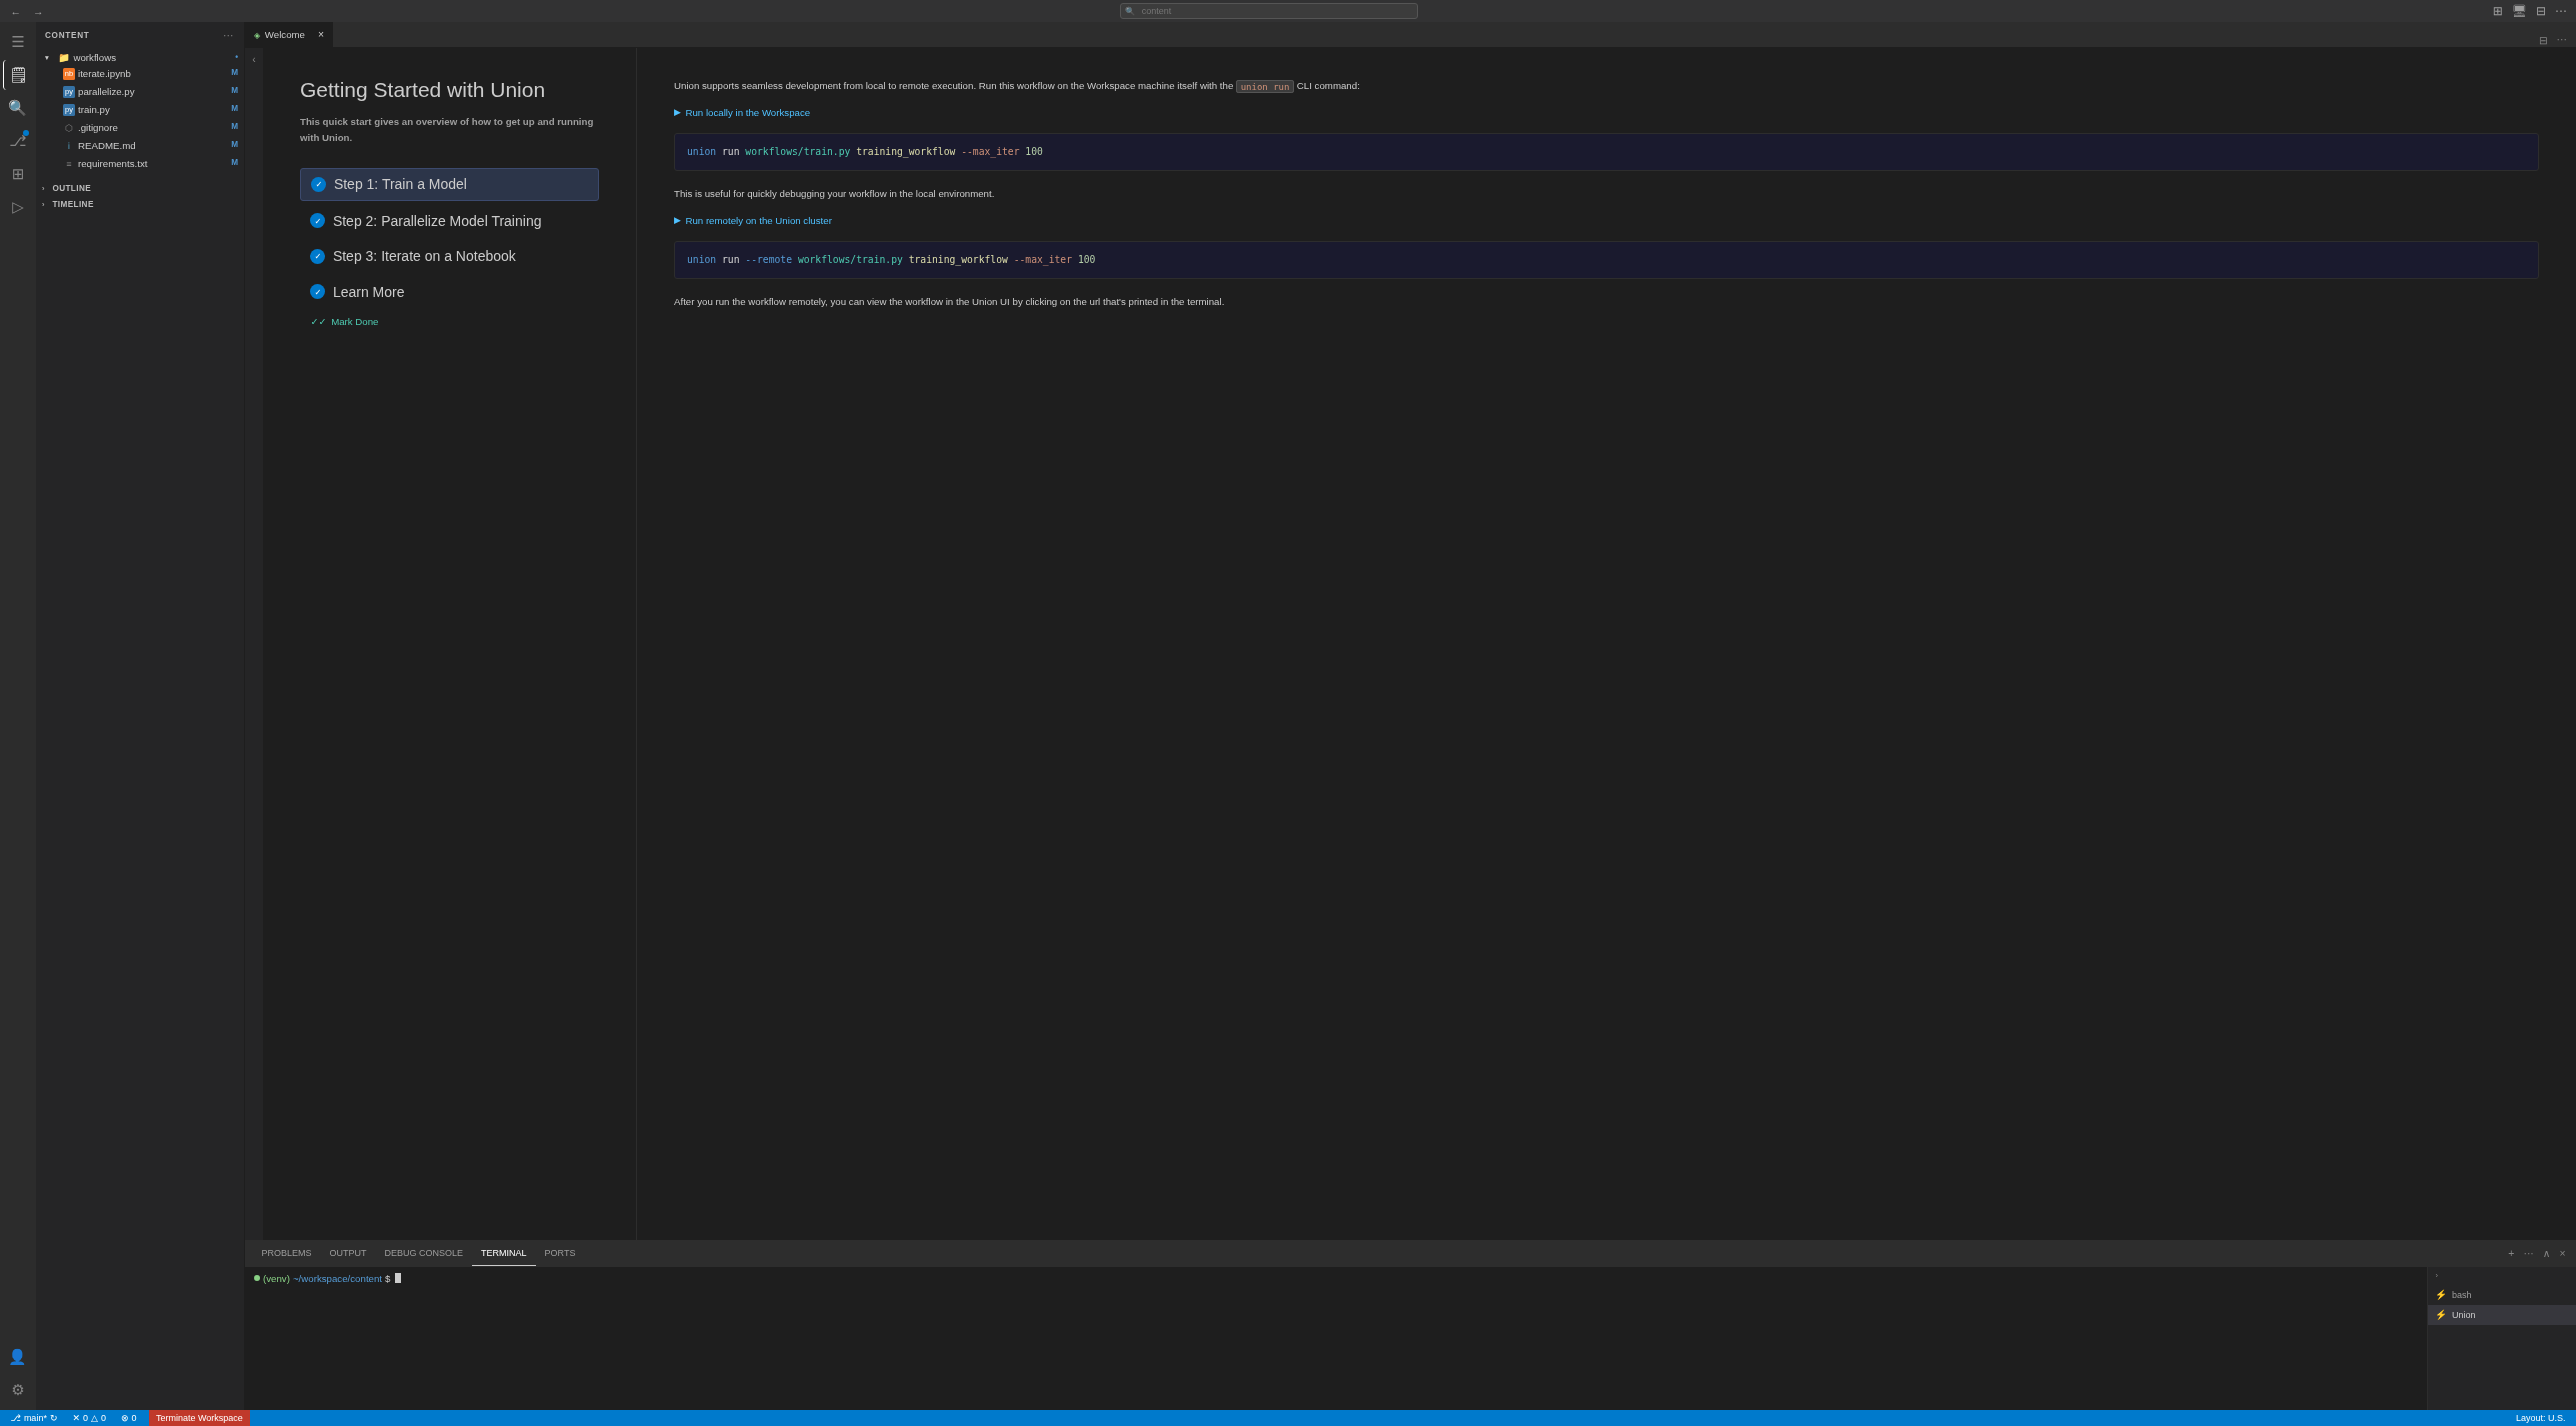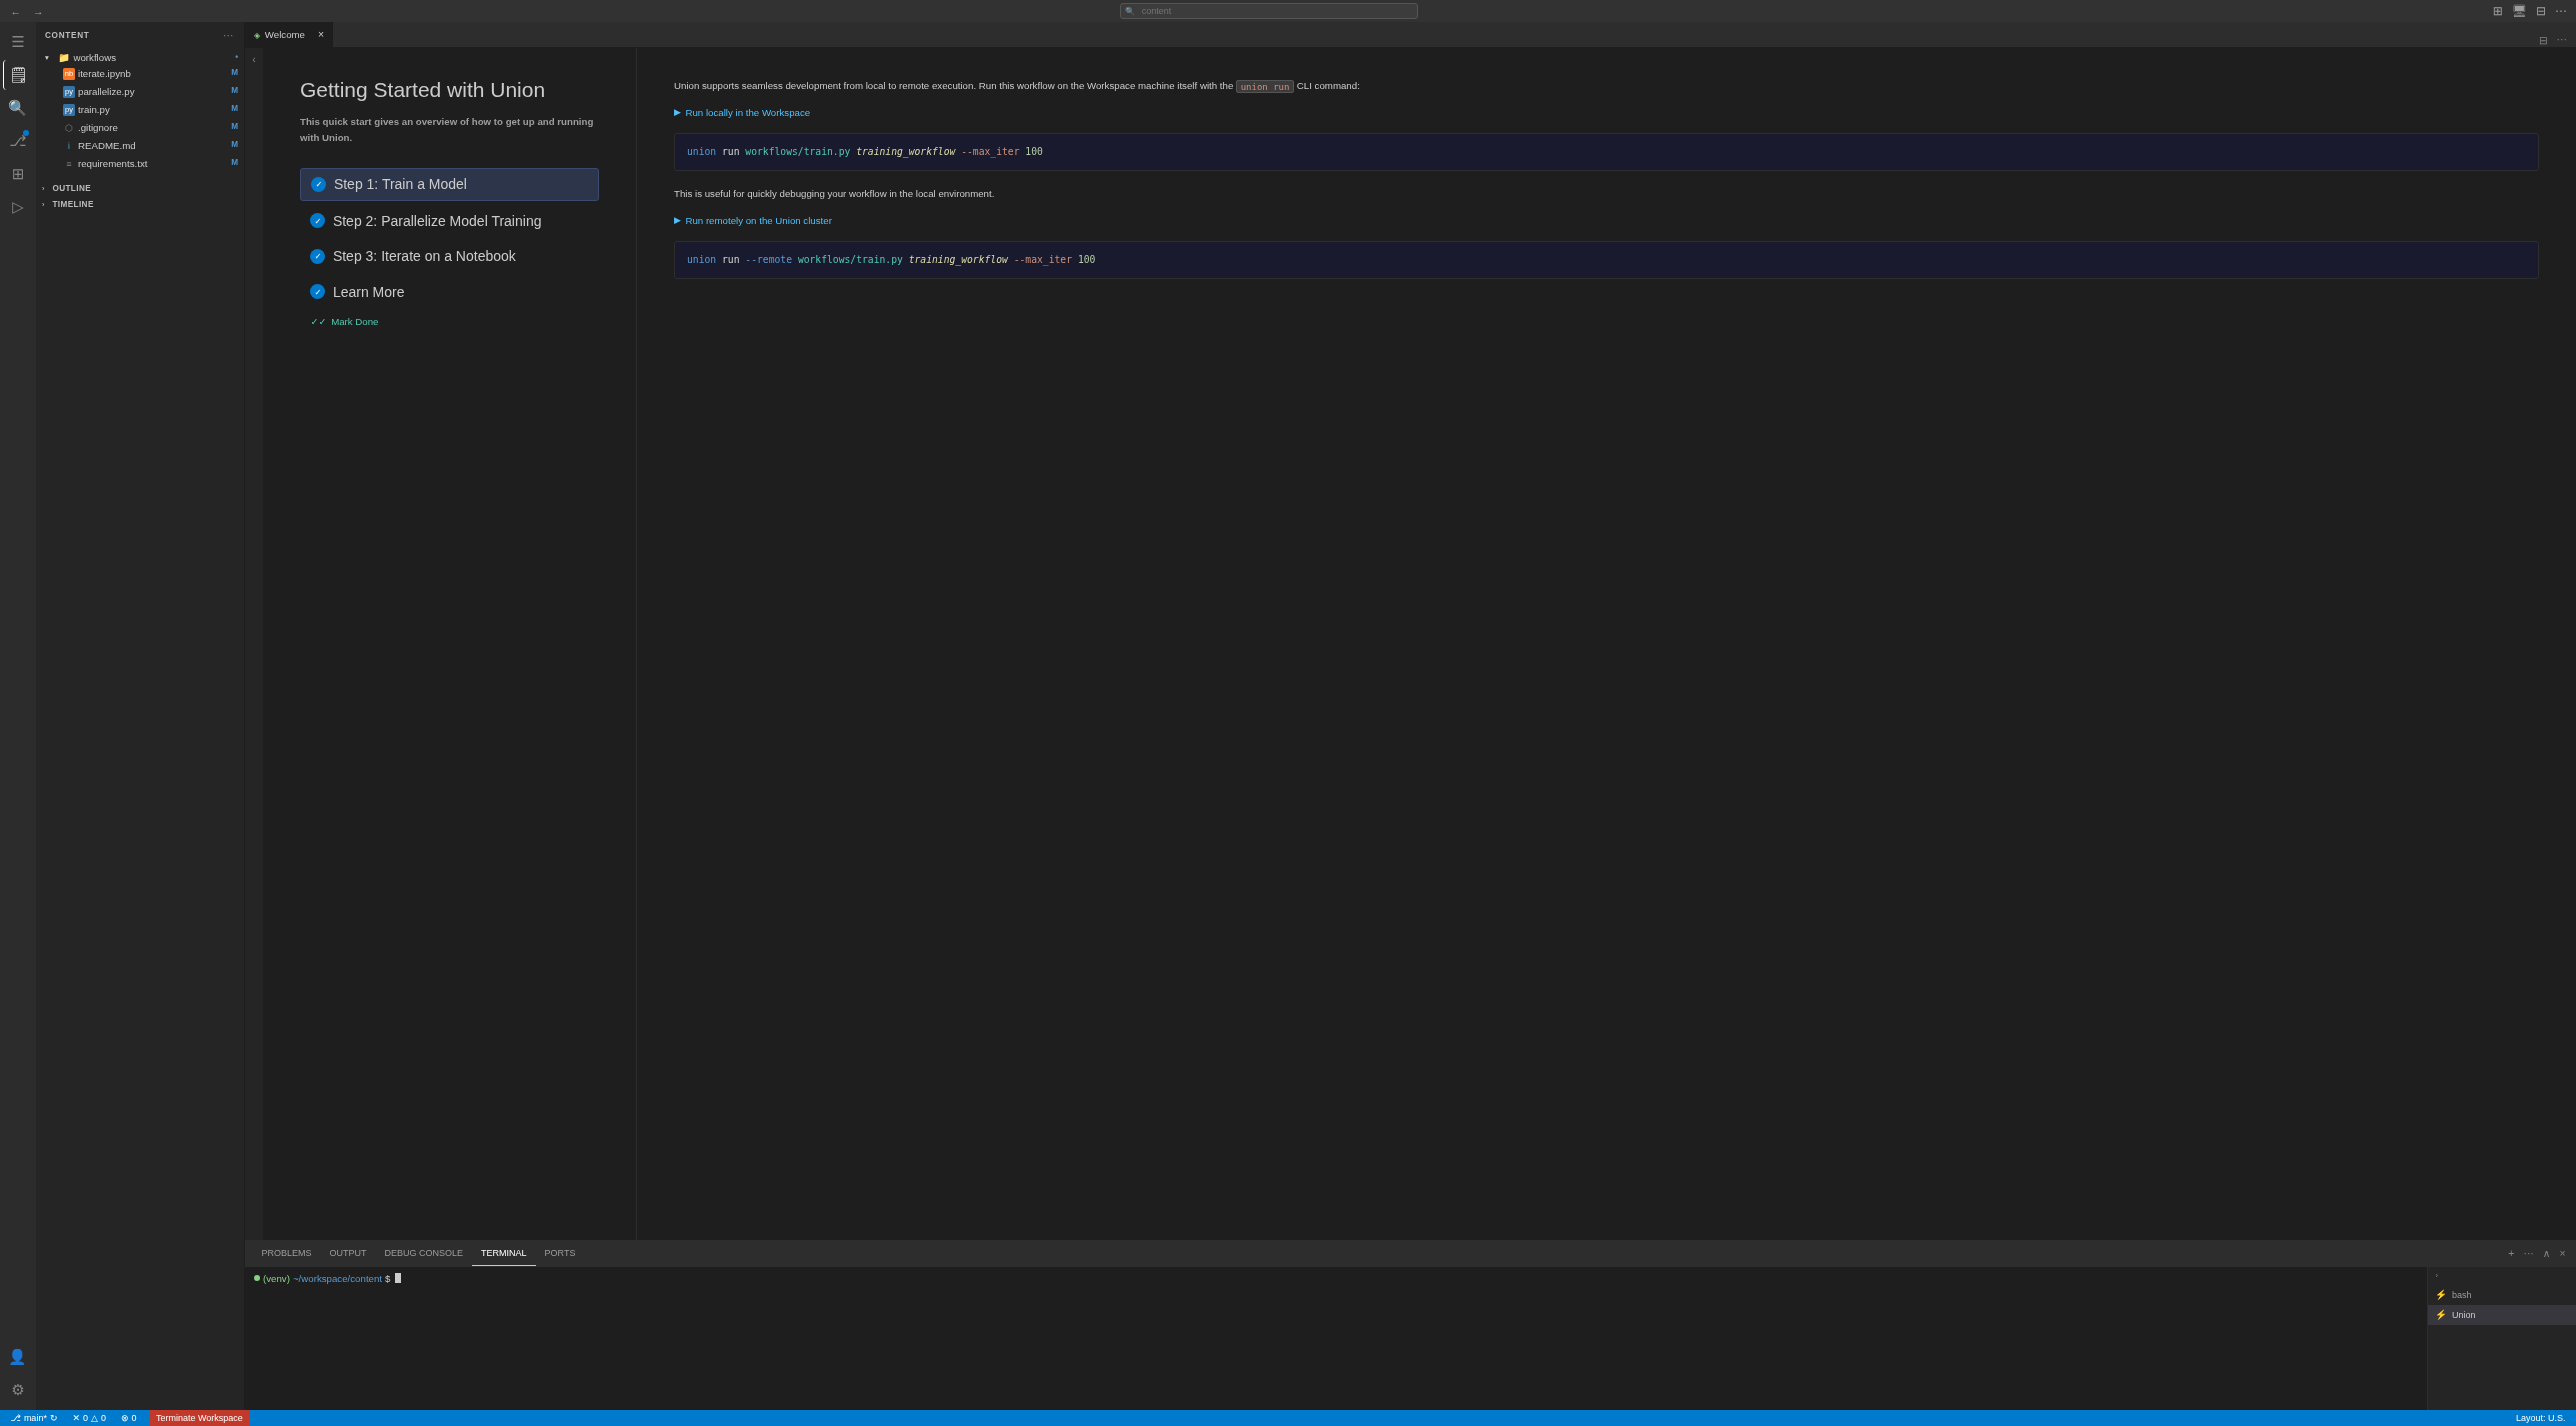--- a/index.html
+++ b/index.html
@@ -91,21 +91,21 @@
     .mark-done { display: flex; align-items: center; gap: 4.5px; padding: 4.5px 10.4px; color: #4ec9b0; cursor: pointer; font-size: 9.7px; margin-top: 4.5px; }
 
     
     .right-desc { font-size: 9.7px; color: #cccccc; line-height: 1.7; margin-bottom: 12px; }
     .inline-code { background: #3c3c3c; border: 0.7px solid #555; border-radius: 2.2px; padding: 0.7px 3.7px; font-family: 'Consolas', monospace; font-size: 9px; color: #ce9178; }
     .link-item { display: flex; align-items: center; gap: 4.5px; color: #4fc1ff; cursor: pointer; font-size: 9.7px; margin-bottom: 15px; }
     .link-icon { font-size: 9px; }
 
     .code-block { background: #1a1a2e; border-radius: 3px; padding: 10.4px 12px; margin-bottom: 15px; font-family: 'Consolas', monospace; font-size: 9.7px; line-height: 1.6; border: 0.7px solid #2d2d2d; }
     .code-kw { color: #569cd6; }
-    .code-fn { color: #dcdcaa; font-style: italic; }
+    .code-fn { color: #dcdcaa; }
     .code-path { color: #4ec9b0; }
     .code-flag { color: #ce9178; }
     .code-num { color: #b5cea8; }
     .code-base { color: #d4d4d4; }
     .code-remote { color: #569cd6; }
 
     
     .terminal-panel { height: 170px; background: #1e1e1e; border-top: 0.7px solid #2d2d2d; display: flex; flex-direction: column; flex-shrink: 0; }
     .terminal-tabs { display: flex; align-items: center; border-bottom: 0.7px solid #2d2d2d; background: #2d2d2d; height: 26px; padding: 0 7.5px; }
     .terminal-tab { padding: 0 9px; height: 26px; display: flex; align-items: center; cursor: pointer; font-size: 9px; color: #9d9d9d; border-bottom: 1.5px solid transparent; }
@@ -333,20 +333,21 @@
             <div class="code-block">
               <span class="code-kw">union</span>
               <span class="code-base"> run </span>
               <span class="code-remote">--remote</span>
               <span class="code-path"> workflows/train.py</span>
               <span class="code-fn"> training_workflow</span>
               <span class="code-flag"> --max_iter</span>
               <span class="code-num"> 100</span>
             </div>
 
+            <p class="right-desc">After you run the workflow remotely, you can view the workflow in the Union UI by clicking on the url that's printed in the terminal.</p>
           </div>
         </div>
       </div>
 
       <div class="terminal-panel">
         <div class="terminal-tabs">
           <div class="terminal-tab">
             <span>PROBLEMS</span>
           </div>
           <div class="terminal-tab">

